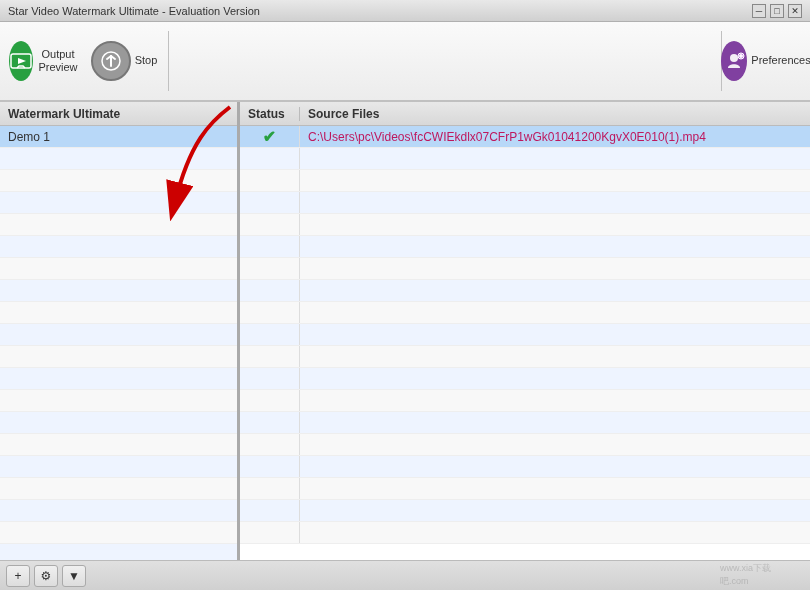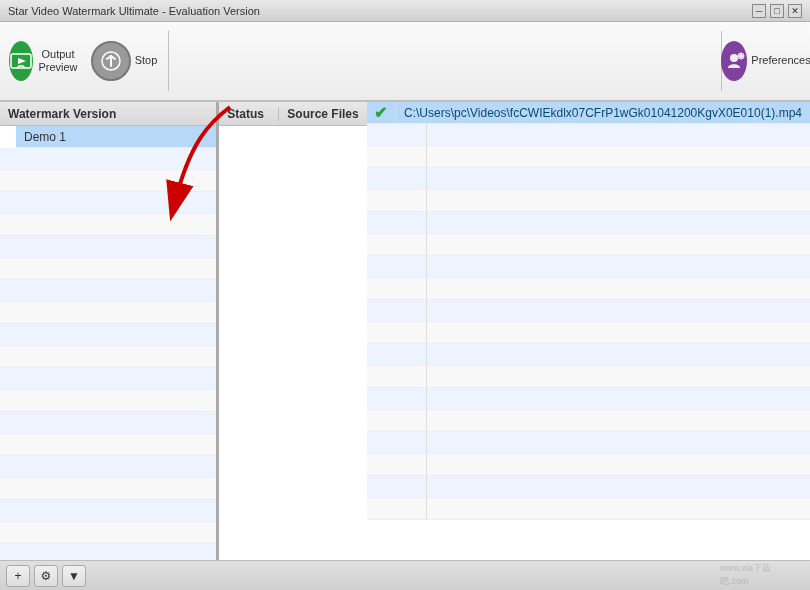--- a/index.html
+++ b/index.html
@@ -134,28 +134,27 @@
       align-items: center;
       padding: 0 8px;
       font-size: 12px;
       color: #333;
       border-bottom: 1px solid #eee;
     }
     .panel-row:nth-child(odd) { background: #f8f8f8; }
     .panel-row:nth-child(even) { background: #eef4ff; }
     .panel-row.selected {
       background: #b8d8f8;
-      margin-left: 16px;
     }
 
     
     .right-panel {
       flex: 1;
       display: flex;
-      flex-direction: row;
+      flex-direction: column;
       background: white;
     }
     .right-header {
       height: 24px;
       background: linear-gradient(to bottom, #e8e8e8, #d8d8d8);
       border-bottom: 1px solid #bbb;
       display: flex;
       align-items: center;
     }
     .right-header-status {
@@ -190,21 +189,21 @@
       width: 60px;
       display: flex;
       align-items: center;
       justify-content: center;
       border-right: 1px solid #ddd;
       height: 100%;
     }
     .files-cell {
       padding: 0 8px;
       font-size: 12px;
-      color: #0c4a6e;
+      color: #be185d;
     }
     .check-icon {
       color: #28a040;
       font-size: 16px;
       font-weight: bold;
     }
 
     
     .bottom-bar {
       height: 30px;
@@ -303,21 +302,21 @@
           <path d="M18 8h4M20 6v4" stroke="white" stroke-width="1.5"></path>
         </svg>
       </div>
       <span class="toolbar-label">Preferences</span>
     </div>
   </div>
 
   <div class="main-content">
 
     <div class="left-panel">
-      <div class="panel-header">Watermark Version</div>
+      <div class="panel-header">Watermark Ultimate</div>
       <div class="panel-rows">
         <div class="panel-row selected">Demo 1</div>
         <div class="panel-row"></div>
         <div class="panel-row"></div>
         <div class="panel-row"></div>
         <div class="panel-row"></div>
         <div class="panel-row"></div>
         <div class="panel-row"></div>
         <div class="panel-row"></div>
         <div class="panel-row"></div>

